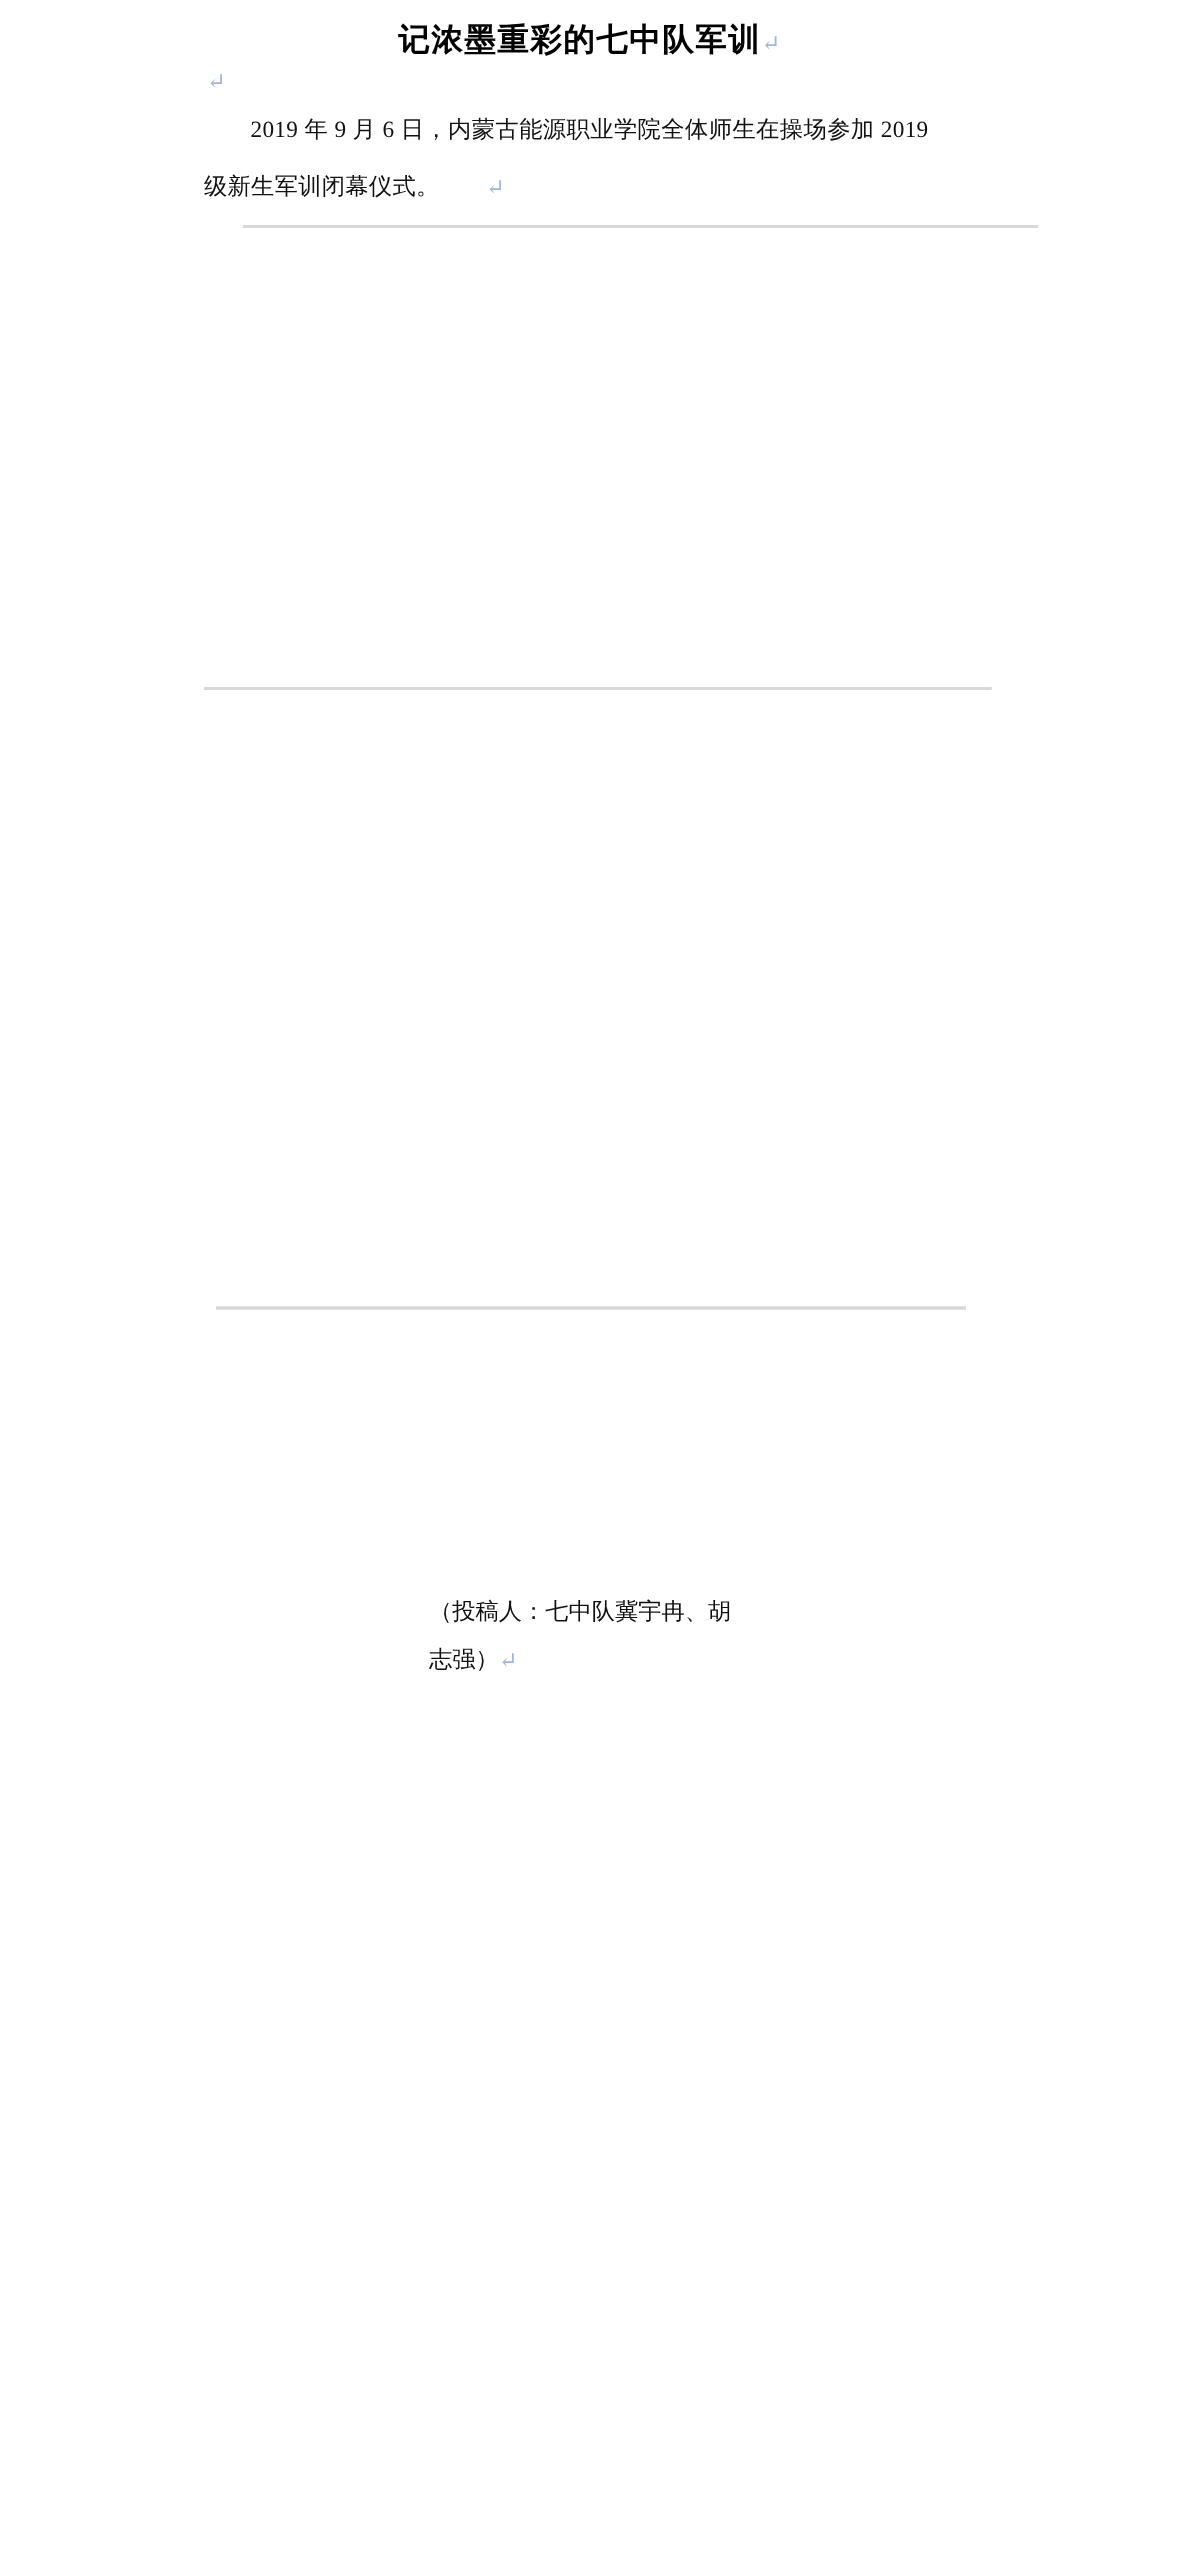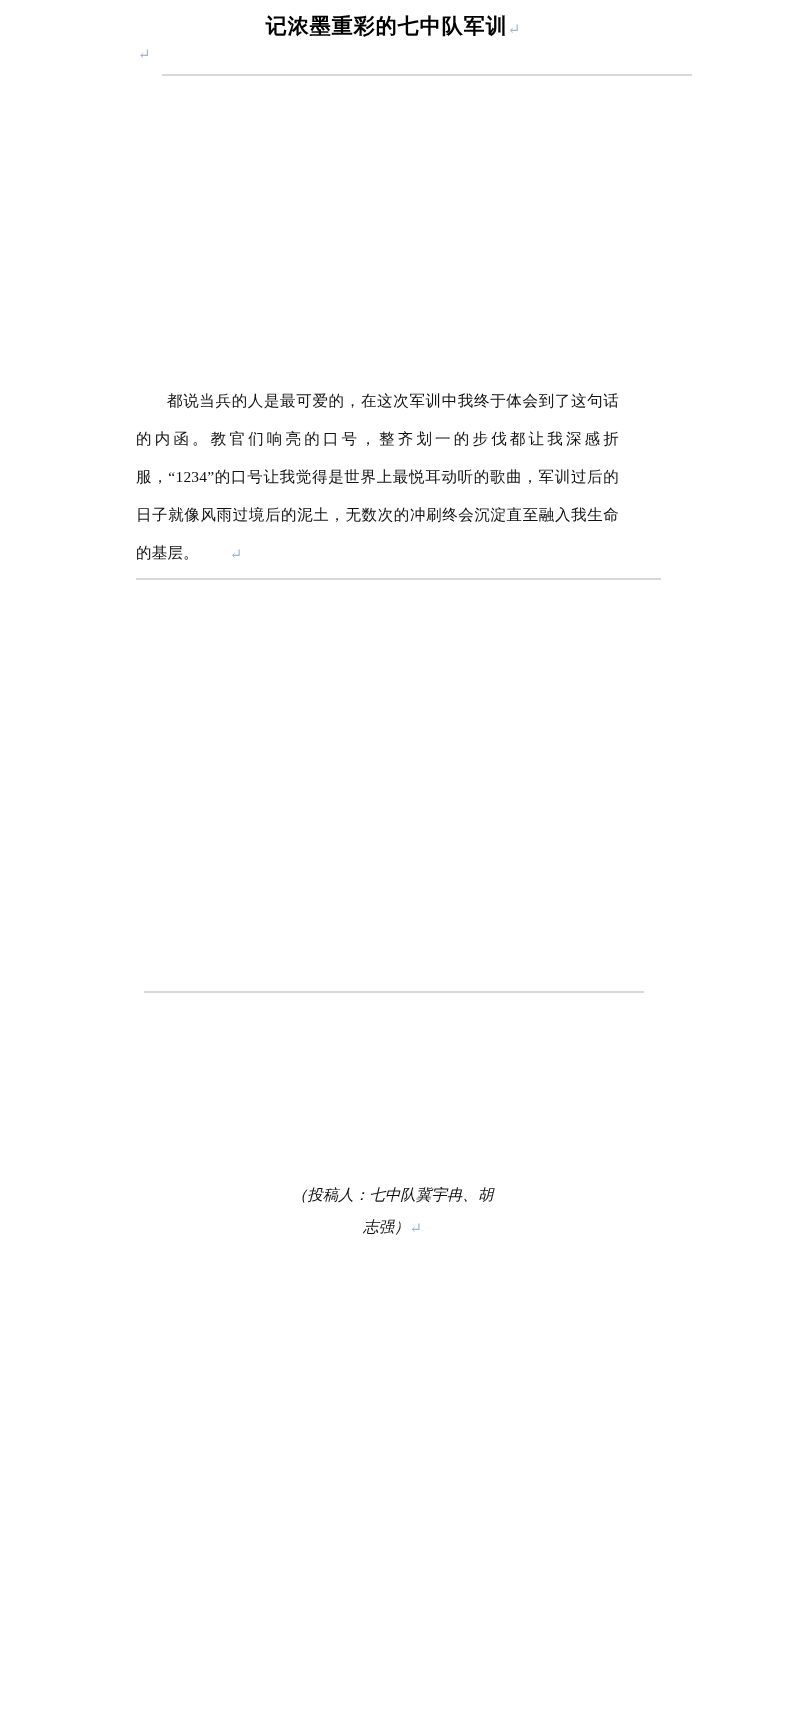--- a/index.html
+++ b/index.html
@@ -76,55 +76,54 @@
   
   .sky {
     position: absolute; left: 0; right: 0; top: 0;
     background: linear-gradient(#b9cfe4, #dfe9f1);
   }
   .ground {
     position: absolute; left: 0; right: 0; bottom: 0;
     background: linear-gradient(#b9b3a7, #cdc8bd);
   }
   .caption {
-    text-align: center;
+    text-align: left;
     font-size: 15.5px;
     line-height: 32px;
     margin: 10px 0 6px 0;
     color: #111;
-    font-style: italic;
   }
   .cap-wrap { padding: 0 120px 0 150px; }
 </style>
 </head>
 <body>
 
 <div class="page">
 
   <h1 class="title">
     <span>记浓墨重彩的七中队军训</span><span class="pilcrow">↵</span>
   </h1>
 
   <div class="marker-row">
     <span class="pilcrow">↵</span>
   </div>
 
   <div class="body-block">
 
+    <p class="para"><span>2019 年 9 月 6 日，内蒙古能源职业学院全体师生在操场参加 2019 级新生军训闭幕仪式。</span><span class="pilcrow">↵</span></p>
 
     <div class="fig fig1">
       <div class="fig-inner">
         <div class="sky" style="height:58%"></div>
         <div class="ground" style="height:44%"></div>
 
       </div>
     </div>
 
 
-    <p class="para"><span>都说当兵的人是最可爱的，在这次军训中我终于体会到了这句话的内函。教官们响亮的口号，整齐划一的步伐都让我深感折服，“1234”的口号让我觉得是世界上最悦耳动听的歌曲，军训过后的日子就像风雨过境后的泥土，无数次的冲刷终会沉淀直至融入我生命的基层。</span><span class="pilcrow">↵</span></p>
 
     <div class="fig fig2">
       <div class="fig-inner">
         <div class="sky" style="height:72%;background:linear-gradient(#9db9d4,#cfddea 70%,#e2e9ef);"></div>
         <div class="ground" style="height:30%;background:linear-gradient(#a9a49a,#c3beb4);"></div>
 
       </div>
     </div>
 
 

